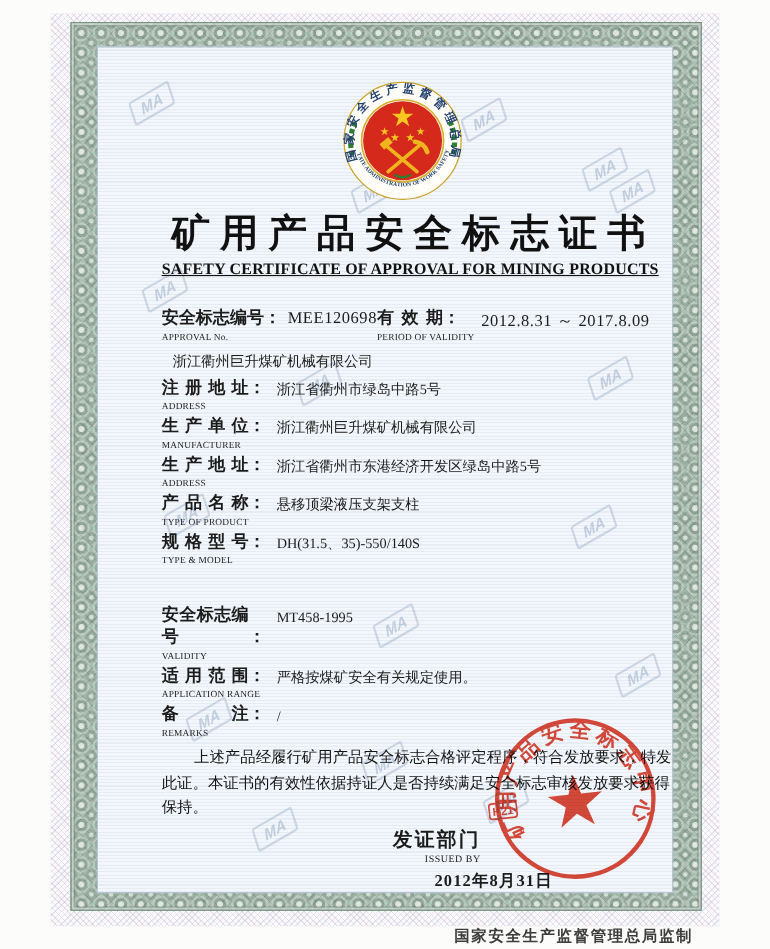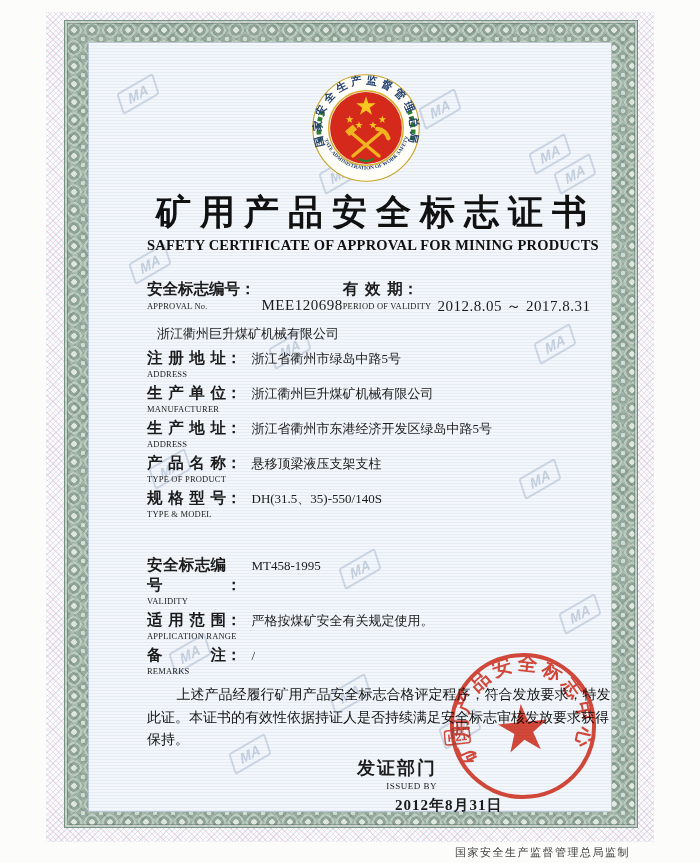--- a/index.html
+++ b/index.html
@@ -49,29 +49,29 @@
   .content{position:relative;z-index:2;}
   
   .emblem{display:block;width:112px;height:112px;margin:29px auto 0;}
   
   .title{
     margin:5px 0 0;text-align:left;font-size:35px;font-weight:700;
     letter-spacing:9px;text-indent:9px;white-space:nowrap;color:#111;
   }
   .subtitle{
     margin:1px 0 0;text-align:left;font-size:14.5px;font-weight:700;
-    letter-spacing:.2px;white-space:nowrap;color:#111;
+    letter-spacing:.2px;white-space:nowrap;color:#111;text-decoration:underline;
   }
   
   .meta{display:flex;margin-top:25px;}
   .mg{display:flex;align-items:flex-start;}
   .mg-left{width:250px;}
   .mg-lab .lab-line{font-size:15.5px;font-weight:700;white-space:nowrap;}
   .fcap{font-size:8.5px;letter-spacing:.2px;font-weight:400;margin-top:1px;white-space:nowrap;color:#222;}
-  .mg-val{font-size:15px;letter-spacing:.5px;margin-left:6px;padding-top:18px;white-space:nowrap;}
+  .mg-val{font-size:15px;letter-spacing:.5px;margin-left:6px;padding-top:3px;white-space:nowrap;}
   .jst{display:inline-block;text-align:justify;text-align-last:justify;white-space:normal;}
   .w-validity{width:60px;}
   
   .fields{margin-top:7px;}
   .frow{display:flex;align-items:flex-start;margin-bottom:4px;}
   .frow .flab .lab-line{font-size:15.5px;font-weight:700;line-height:20px;white-space:nowrap;}
   .w-field{width:79px;}
   .fval{font-size:13px;line-height:20px;margin-left:10px;padding-top:1px;white-space:nowrap;}
   .gap{margin-top:36px;}
   
@@ -86,21 +86,21 @@
   .issuer-cap{font-size:9px;letter-spacing:.5px;margin-top:1px;}
   .issue-date{position:absolute;left:248px;top:42px;font-size:15px;letter-spacing:1px;font-weight:600;}
   
   .stamp{
     position:absolute;left:443px;top:646px;width:160px;height:160px;
     z-index:3;transform:rotate(-6deg);opacity:.92;mix-blend-mode:multiply;
   }
   
   .footer{
     position:absolute;right:70px;bottom:3px;z-index:2;
-    font-size:11px;font-weight:400;letter-spacing:1.5px;color:#3c3c3c;
+    font-size:14px;font-weight:700;letter-spacing:1.5px;color:#3c3c3c;
   }
 </style>
 </head>
 <body>
 
 <div class="page">
 
   <div class="frame-outer"></div>
   <div class="frame-band"></div>
 
@@ -166,21 +166,21 @@
             <div class="lab-line"><span>安全标志编号</span><span>：</span></div>
             <div class="fcap">APPROVAL No.</div>
           </div>
           <div class="mg-val">MEE120698</div>
         </div>
         <div class="mg">
           <div class="mg-lab">
             <div class="lab-line"><span class="jst w-validity">有 效 期</span><span>：</span></div>
             <div class="fcap">PERIOD OF VALIDITY</div>
           </div>
-          <div class="mg-val">2012.8.05 ～ 2017.8.31</div>
+          <div class="mg-val">2012.8.31 ～ 2017.8.09</div>
         </div>
       </div>
 
       <div class="fields">
         <div class="frow">
           <div class="fval">浙江衢州巨升煤矿机械有限公司</div>
         </div>
         <div class="frow">
           <div class="flab">
               <div class="lab-line"><span class="jst w-field">注 册 地 址</span><span>：</span></div>

